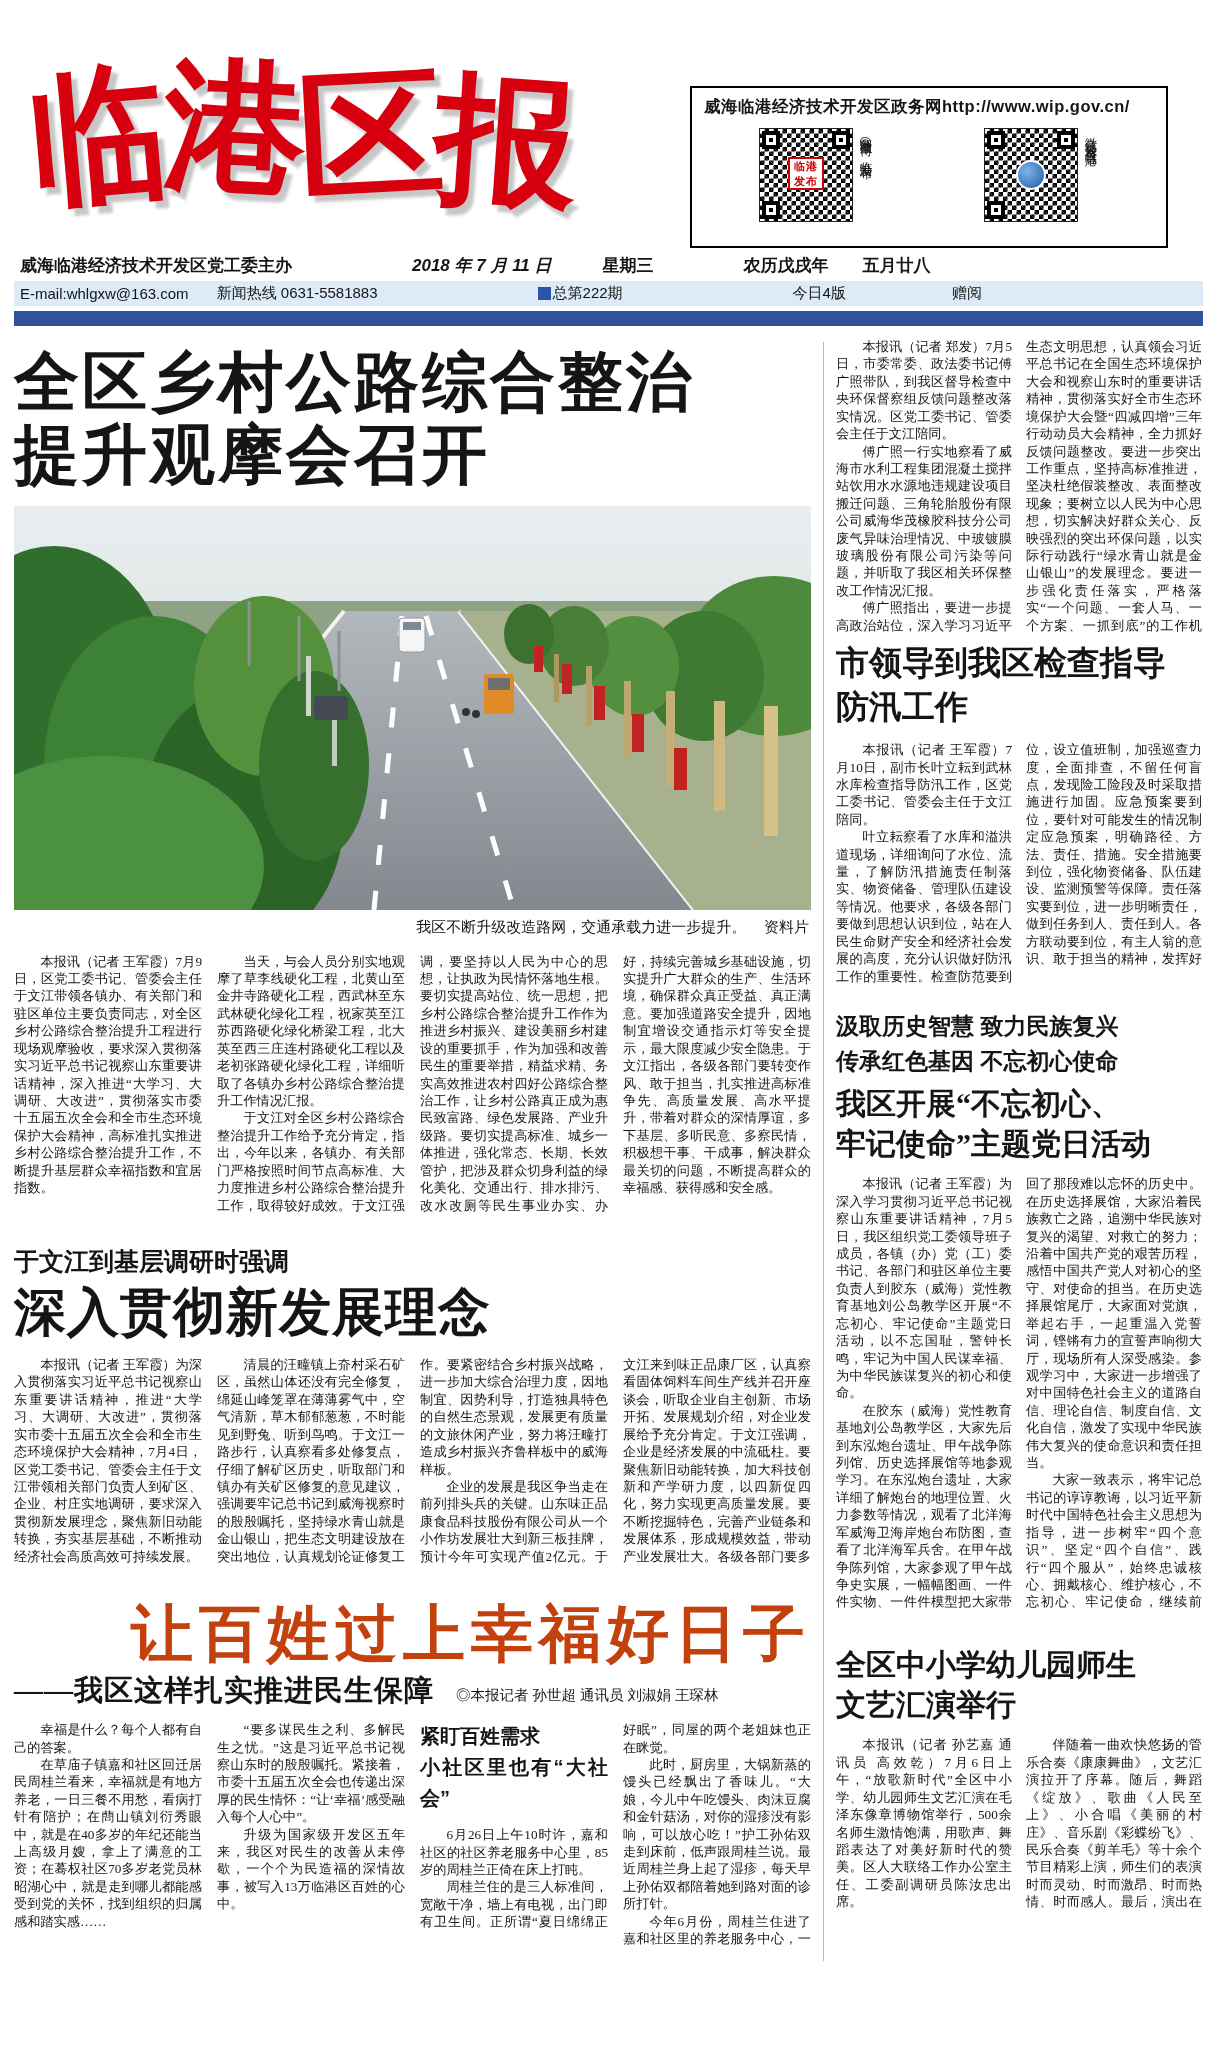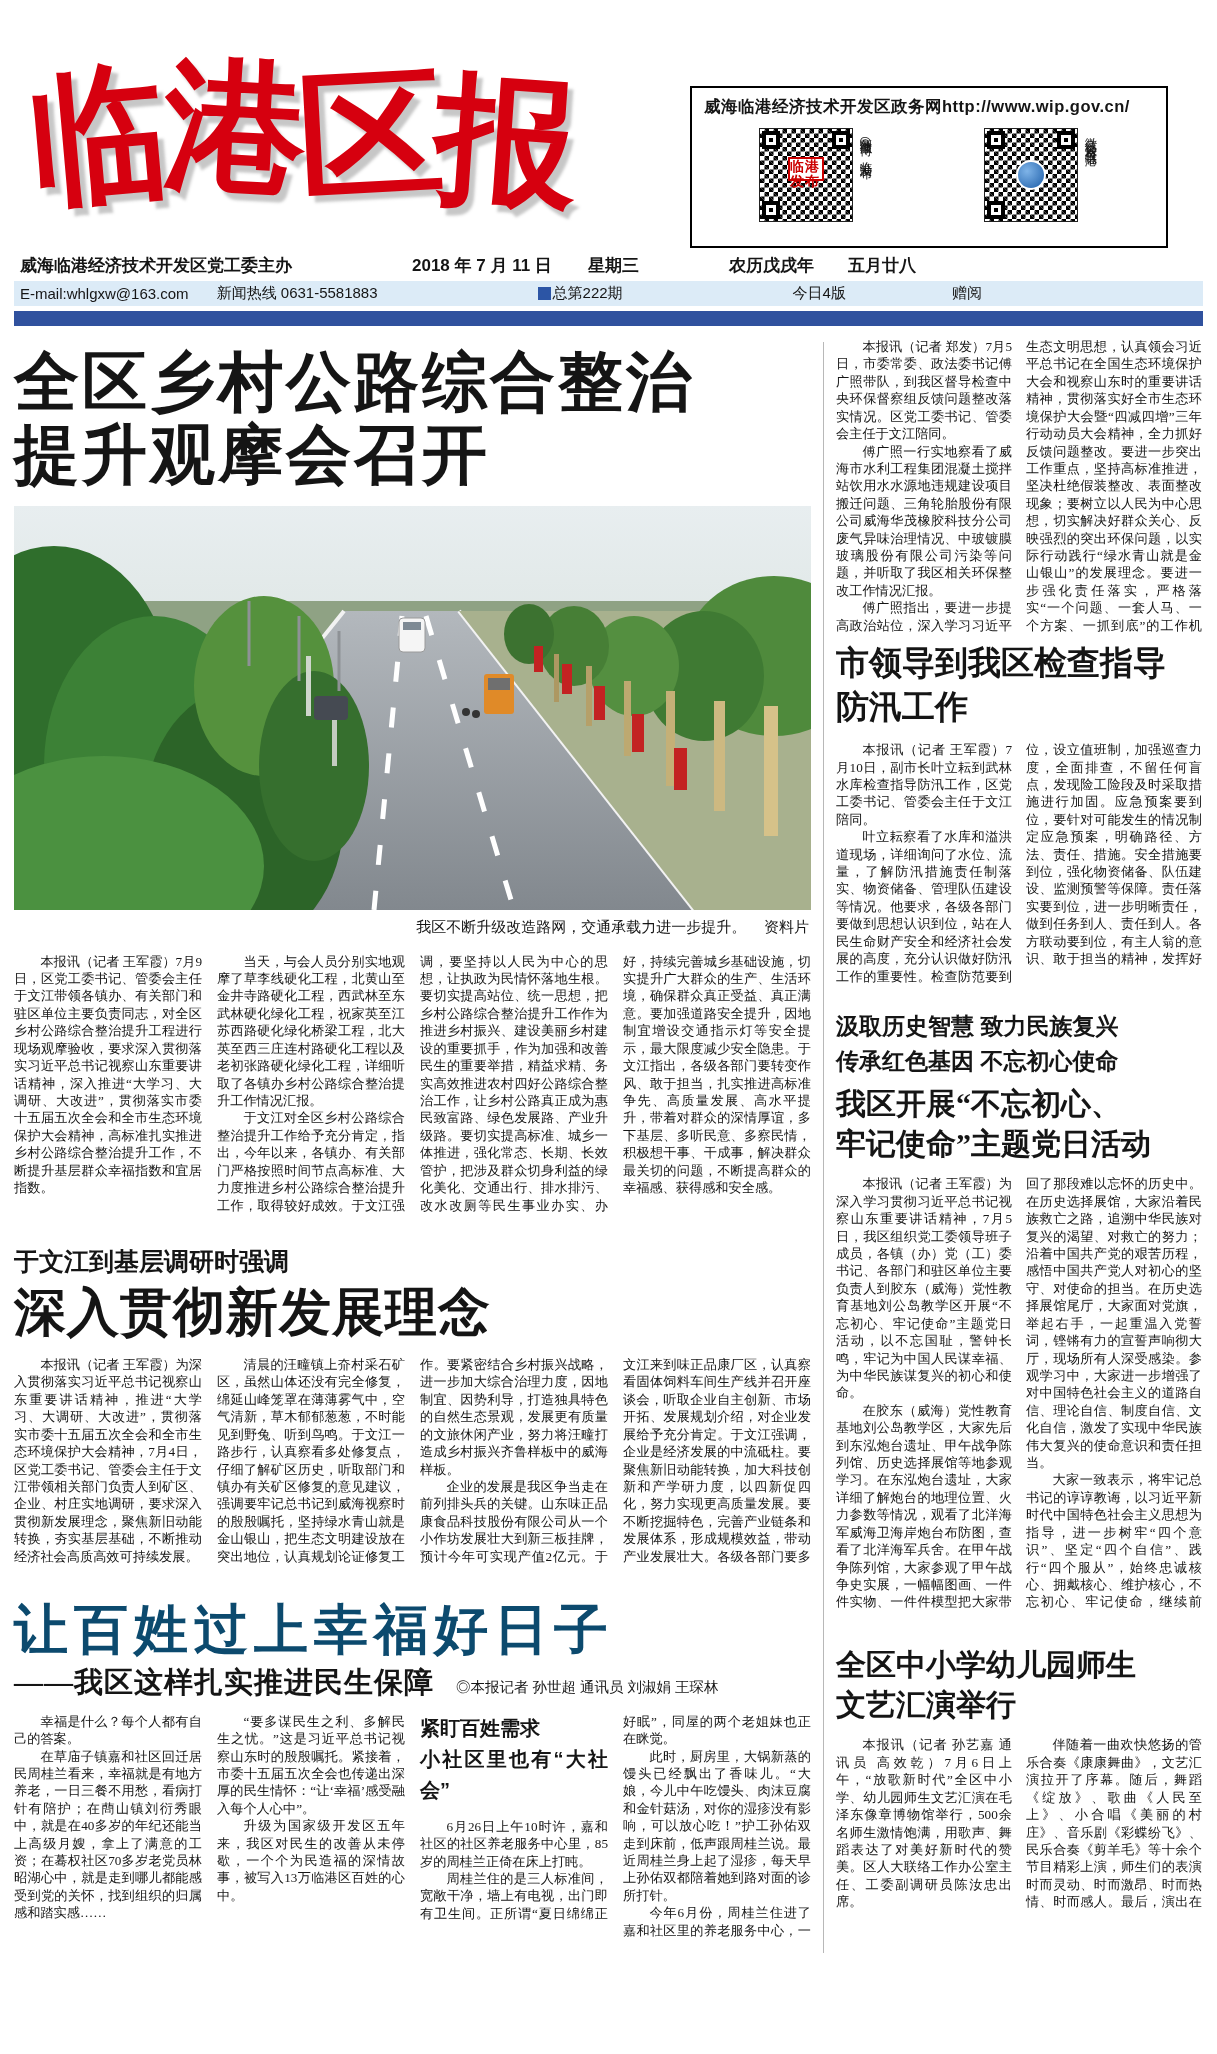--- a/index.html
+++ b/index.html
@@ -23,32 +23,32 @@
   .qr-row{display:flex;justify-content:space-around;margin-top:10px;}
   .qr-item{display:flex;align-items:flex-start;}
   .qr{width:92px;height:92px;position:relative;border:1px solid #222;
       background-image:
         linear-gradient(45deg,#000 25%,transparent 25%,transparent 75%,#000 75%),
         linear-gradient(45deg,#000 25%,#fff 25%,#fff 75%,#000 75%);
       background-size:9px 9px;background-position:0 0,4.5px 4.5px;}
   .finder{position:absolute;width:18px;height:18px;border:4px solid #000;background:#fff;box-sizing:border-box;}
   .finder:after{content:"";position:absolute;left:3px;top:3px;width:4px;height:4px;background:#000;}
   .f-tl{left:2px;top:2px}.f-tr{right:2px;top:2px}.f-bl{left:2px;bottom:2px}
-  .qr-badge-red{position:absolute;left:28px;top:28px;width:36px;height:24px;background:#fff;
-      border:2px solid #c00;box-sizing:border-box;color:#c00;font-size:14px;font-weight:bold;
-      line-height:15px;text-align:left;letter-spacing:1px;}
+  .qr-badge-red{position:absolute;left:28px;top:28px;width:36px;height:33px;background:#fff;
+      border:2px solid #c00;box-sizing:border-box;color:#c00;font-size:11px;font-weight:bold;
+      line-height:15px;text-align:center;letter-spacing:1px;}
   .qr-badge-blue{position:absolute;left:31px;top:31px;width:30px;height:30px;border-radius:50%;
       background:radial-gradient(circle at 35% 35%,#7fb4e8,#1c5da8);border:2px solid #fff;box-sizing:border-box;}
   .qr-label{writing-mode:vertical-rl;font-size:12.5px;margin-left:4px;letter-spacing:2px;}
 
   
   .info1{display:flex;font-family:"Liberation Sans",sans-serif;font-size:17px;font-weight:600;
      padding:6px 6px 4px;align-items:flex-start;}
   .info1 .org{margin-right:120px;}
-  .info1 .dt{margin-right:36px;} .info1 .wk{margin-right:90px;} .info1 .ln{margin-right:34px;}
+  .info1 .dt{margin-right:51px;font-style:italic;} .info1 .wk{margin-right:90px;} .info1 .ln{margin-right:34px;}
   .info2{display:flex;background:#dcebf7;font-family:"Liberation Sans",sans-serif;font-size:15px;
      padding:3px 6px;align-items:center;}
   .info2 .em{margin-right:28px;} .info2 .hot{margin-right:160px;}
   .info2 .iss{margin-right:170px;display:flex;align-items:center;}
   .bluesq{display:inline-block;width:13px;height:13px;background:#2c55a5;margin-right:2px;}
   .info2 .pg{margin-right:106px;}
   .blue-bar{height:15px;background:#30519e;margin-top:5px;}
 
   
   .main{display:flex;margin-top:12px;}
@@ -65,21 +65,21 @@
   .bodytext p{margin:0;text-indent:2em;}
   .cols4{column-count:4;column-gap:15px;}
   .cols2{column-count:2;column-gap:14px;}
   .flow{display:contents;}
 
   .body-lead{height:274px;}
   .kicker2{font-size:25px;font-weight:bold;margin:18px 0 2px;font-family:"Liberation Sans",sans-serif;}
   h2.second-head{margin:4px 0 12px;font-size:52px;line-height:1.2;font-weight:900;letter-spacing:1px;}
   .body-second{height:224px;}
 
-  h2.red-head{margin:22px 0 4px;color:#0c4a6e;font-size:54px;line-height:1.05;font-weight:900;letter-spacing:6px;}
+  h2.red-head{margin:22px 0 4px;color:#c2410c;font-size:62px;line-height:1.05;font-weight:900;letter-spacing:6px;text-align:right;}
   .red-sub-row{display:flex;align-items:baseline;margin:2px 0 10px;}
   .red-sub{font-size:29px;font-weight:700;letter-spacing:1px;}
   .byline{font-size:14.5px;margin-left:22px;font-family:Liberation Sans, sans-serif;}
   .body-third{height:240px;}
   .crosshead{font-size:20px;font-weight:bold;line-height:1.55;margin:12px 0;text-indent:0;
      font-family:"Liberation Sans",sans-serif;break-inside:avoid;}
 
   h3.r-head{margin:6px 0 12px;font-size:33px;line-height:1.32;font-weight:900;}
   h3.r-head3,h3.r-head4{font-size:30px;}
   .r1-body{height:298px;}

